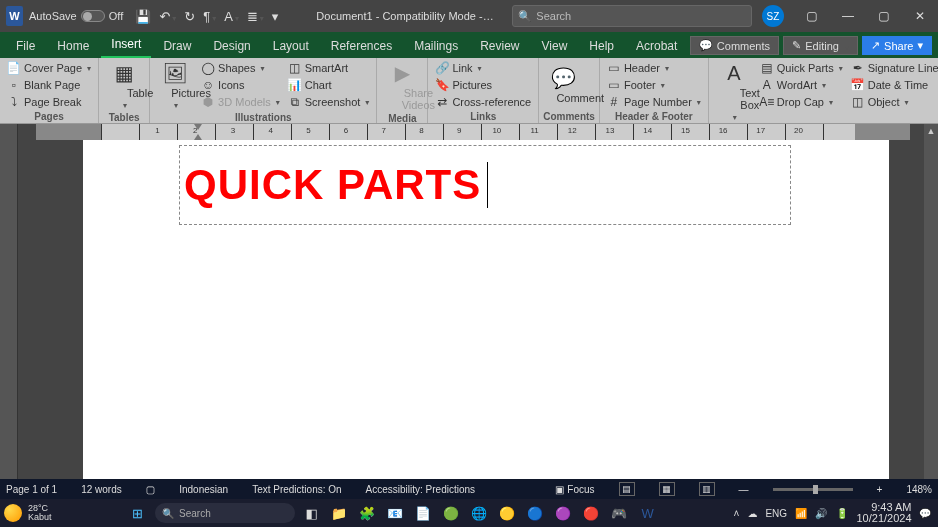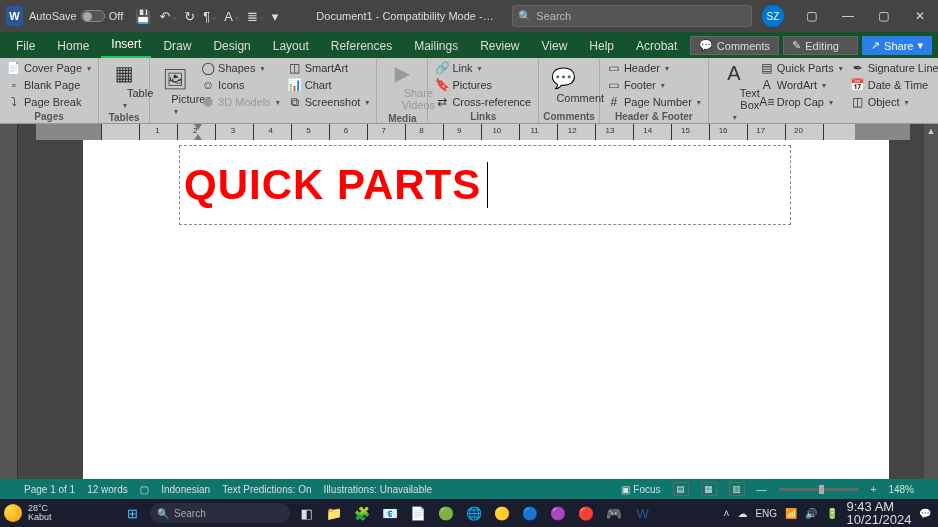--- a/index.html
+++ b/index.html
@@ -49,35 +49,35 @@
 .docwrap { flex: 1; display: flex; flex-direction: column; }
 .canvas { flex: 1; overflow: hidden; position: relative; }
 .page { position: absolute; left: 65px; top: 0; width: 806px; height: 340px; background: #fff; }
 .textbox { position: absolute; left: 96px; top: 5px; width: 612px; height: 80px; border: 1px dashed #888; display: flex; align-items: center; padding-left: 4px; }
 .textbox .text { font-family: Arial, sans-serif; font-size: 42px; font-weight: 900; color: #f00; letter-spacing: 1px; }
 .textbox .cursor { width: 1px; height: 46px; background: #000; margin-left: 6px; }
 .vscroll { width: 14px; background: #555; display: flex; flex-direction: column; align-items: center; padding-top: 2px; }
 .vscroll .arrow { font-size: 9px; color: #ccc; cursor: pointer; }
 
 
-.statusbar { height: 20px; background: #0f766e; display: flex; align-items: center; color: #ddd; font-size: 10px; padding: 0 24px; gap: 12px; }
+.statusbar { height: 20px; background: #0f172a; display: flex; align-items: center; color: #ddd; font-size: 10px; padding: 0 6px; gap: 24px; }
 .statusbar .sep { flex: 1; }
 .statusbar .zoom-slider { width: 80px; height: 3px; background: #666; position: relative; }
 .statusbar .zoom-slider::after { content: ""; position: absolute; left: 50%; top: -3px; width: 5px; height: 9px; background: #aaa; }
 .statusbar .vbtn { width: 16px; height: 14px; border: 1px solid #666; display: flex; align-items: center; justify-content: center; font-size: 9px; cursor: pointer; }
 
 
 .taskbar { height: 28px; background: #1a1d2e; display: flex; align-items: center; color: #ddd; font-size: 10px; }
 .taskbar .weather { display: flex; flex-direction: column; line-height: 1; margin-left: 6px; font-size: 9px; }
 .taskbar .weather-ic { width: 18px; height: 18px; background: radial-gradient(circle at 30% 30%, #ffd94a, #ff9a00); border-radius: 50%; margin-left: 4px; }
 .taskbar .center { margin-left: auto; display: flex; gap: 6px; align-items: center; }
 .taskbar .searchbox { width: 140px; height: 20px; background: #2a2d3e; border-radius: 10px; display: flex; align-items: center; padding: 0 8px; gap: 4px; color: #aaa; }
 .taskbar .ticon { width: 22px; height: 22px; display: flex; align-items: center; justify-content: center; cursor: pointer; font-size: 13px; }
 .taskbar .tray { margin-left: auto; display: flex; align-items: center; gap: 8px; padding-right: 6px; }
-.taskbar .clock { display: flex; flex-direction: column; line-height: 1; font-size: 13px; }
+.taskbar .clock { display: flex; flex-direction: column; align-items: flex-end; line-height: 1; font-size: 11px; }
 
 
 .hruler .ticks { position: absolute; left: 65px; right: 55px; top: 0; bottom: 0; background: repeating-linear-gradient(to right, #333 0 1px, transparent 1px 38px); }
 .hruler .nums { position: absolute; left: 65px; right: 55px; top: 2px; display: flex; }
 .hruler .nums span { width: 38px; text-align: center; }
 .hruler .marker-in { position: absolute; left: 158px; top: 0; width: 0; height: 0; border-left: 4px solid transparent; border-right: 4px solid transparent; border-top: 6px solid #777; }
 .hruler .marker-in2 { position: absolute; left: 158px; bottom: 0; width: 0; height: 0; border-left: 4px solid transparent; border-right: 4px solid transparent; border-bottom: 6px solid #777; }
 </style>
 </head>
 <body>
@@ -200,20 +200,21 @@
         <div class="rbtn">
             <span class="ic">📊</span>
             <span>Chart</span>
           </div>
         <div class="rbtn caret">
             <span class="ic">⧉</span>
             <span>Screenshot</span>
           </div>
       </div>
     </div>
+    <div class="group-label">Illustrations</div>
   </div>
   <div class="group">
     <div class="group-body">
         <div class="rbtn big" style="color:#999">
           <span class="ic">▶</span>
           <span class="lbl" style="white-space:pre">Share
 Videos</span>
         </div>
       </div>
     <div class="group-label">Media</div>
@@ -351,21 +352,21 @@
     <span class="arrow">▲</span>
   </div>
 </div>
 
 <div class="statusbar">
   <span>Page 1 of 1</span>
   <span>12 words</span>
   <span>▢</span>
   <span>Indonesian</span>
   <span>Text Predictions: On</span>
-  <span>Illustrations: Unavailable</span>
+  <span>Accessibility: Predictions</span>
   <span class="sep"></span>
   <span>▣ <span>Focus</span></span>
   <span class="vbtn">▤</span>
   <span class="vbtn">▦</span>
   <span class="vbtn">▥</span>
   <span>—</span>
   <div class="zoom-slider"></div>
   <span>+</span>
   <span>148%</span>
 </div>

